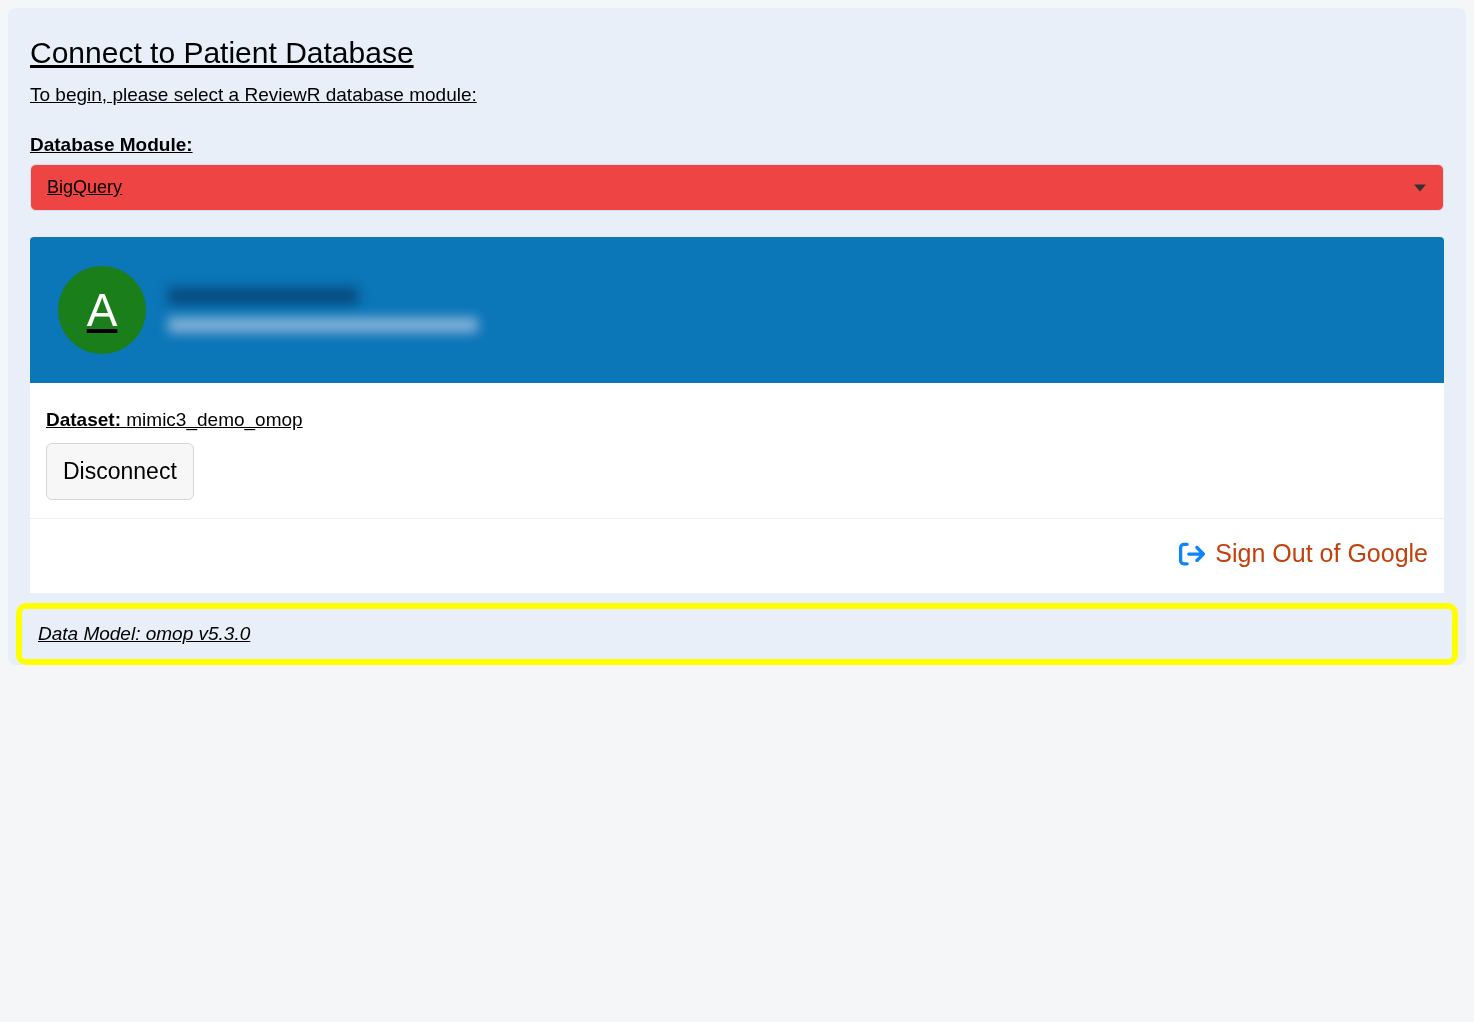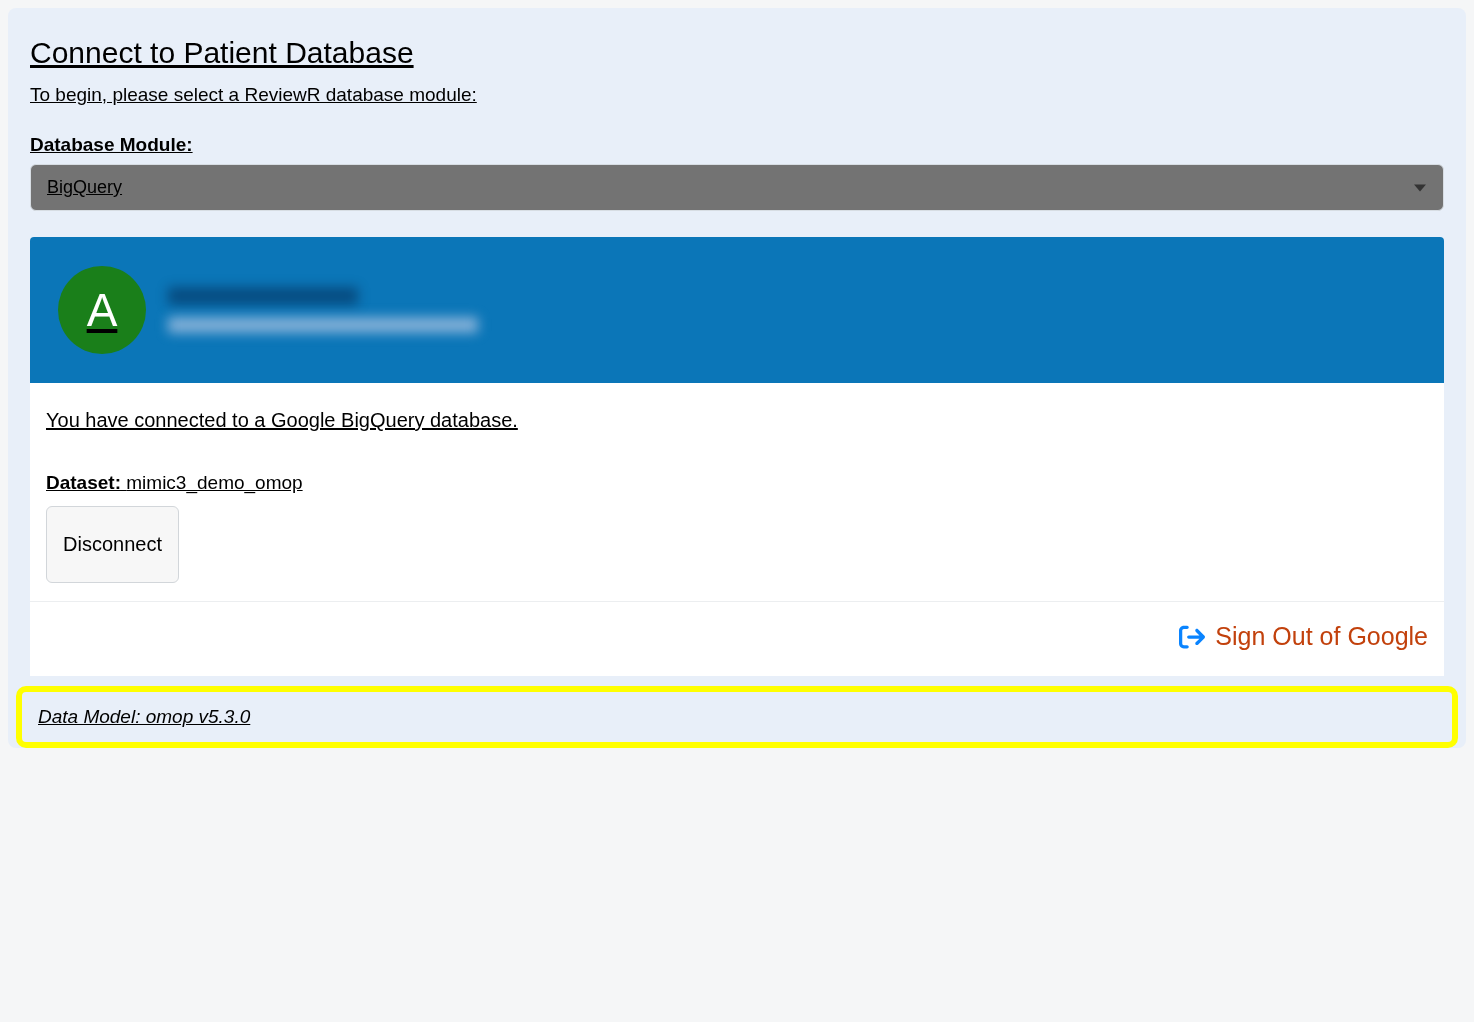--- a/index.html
+++ b/index.html
@@ -37,21 +37,21 @@
       font-weight: 700;
       margin-bottom: 8px;
       display: block;
     }
     .select-wrap {
       position: relative;
       margin-bottom: 26px;
     }
     .select {
       width: 100%;
-      background: #737373;
+      background: #ef4444;
       border: 1px solid #d7dde3;
       border-radius: 6px;
       padding: 12px 40px 12px 16px;
       font-size: 18px;
       text-align: left;
       cursor: pointer;
       display: flex;
       align-items: center;
       justify-content: space-between;
     }
@@ -143,22 +143,22 @@
       width: 160px;
       height: 16px;
       vertical-align: middle;
       border-radius: 2px;
       margin-left: 4px;
     }
     .disconnect-btn {
       background: #f7f7f7;
       border: 1px solid #d2d6da;
       border-radius: 6px;
-      padding: 26px 16px;
-      font-size: 20px;
+      padding: 14px 16px;
+      font-size: 23px;
       cursor: pointer;
       margin-top: 6px;
     }
     .card-footer {
       border-top: 1px solid #eceef0;
       padding: 20px 16px 22px 16px;
       text-align: right;
       background: #fff;
     }
     .signout-link {
@@ -206,21 +206,20 @@
       <div class="avatar">
         <span>A</span>
       </div>
       <div class="user-info">
         <div class="blur-line l1"></div>
         <div class="blur-line l2"></div>
       </div>
     </div>
 
     <div class="card-body">
-      <p class="success-msg">You have connected to a Google BigQuery database.</p>
 
 
       <div class="kv">
         <b>Dataset:</b>
         <span>mimic3_demo_omop</span>
       </div>
 
       <button class="disconnect-btn">Disconnect</button>
     </div>
 

